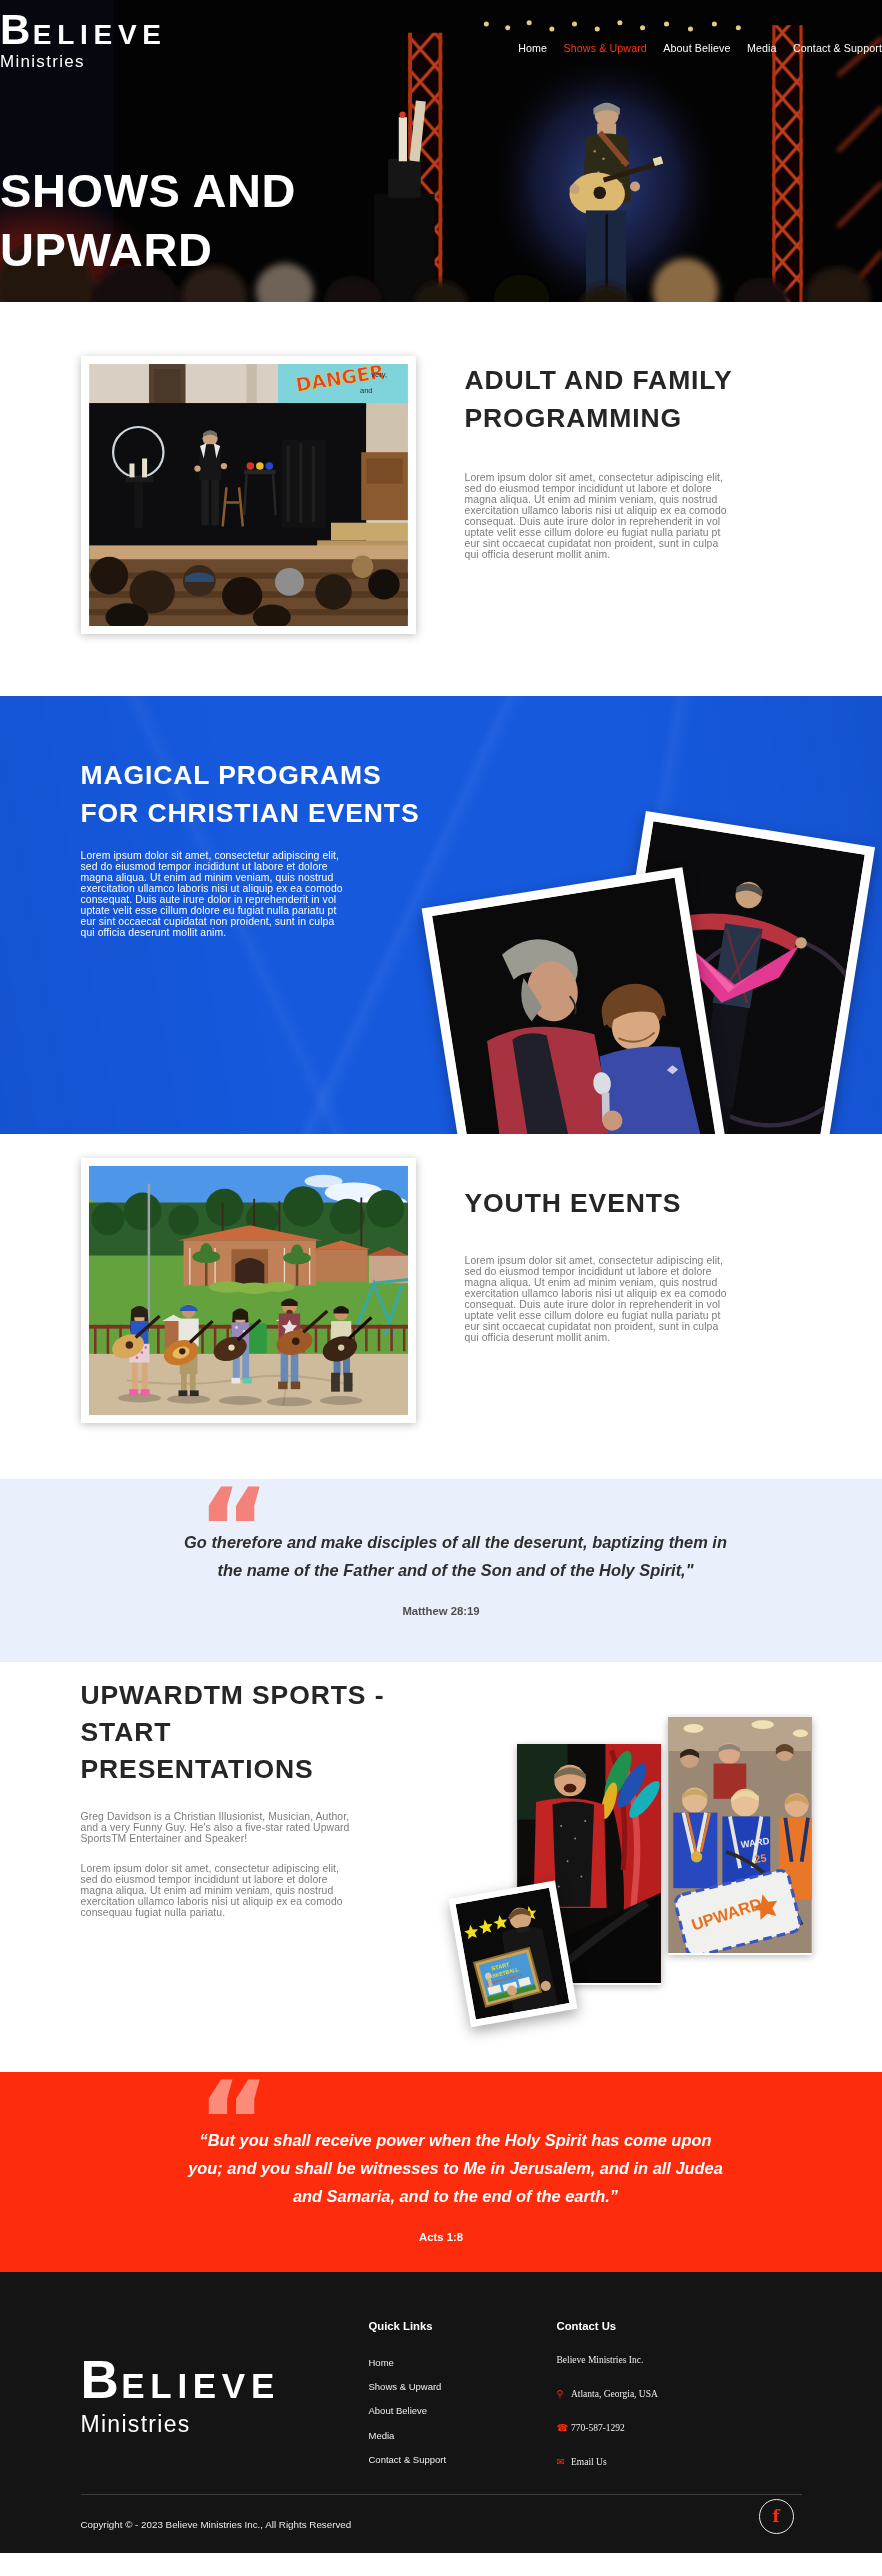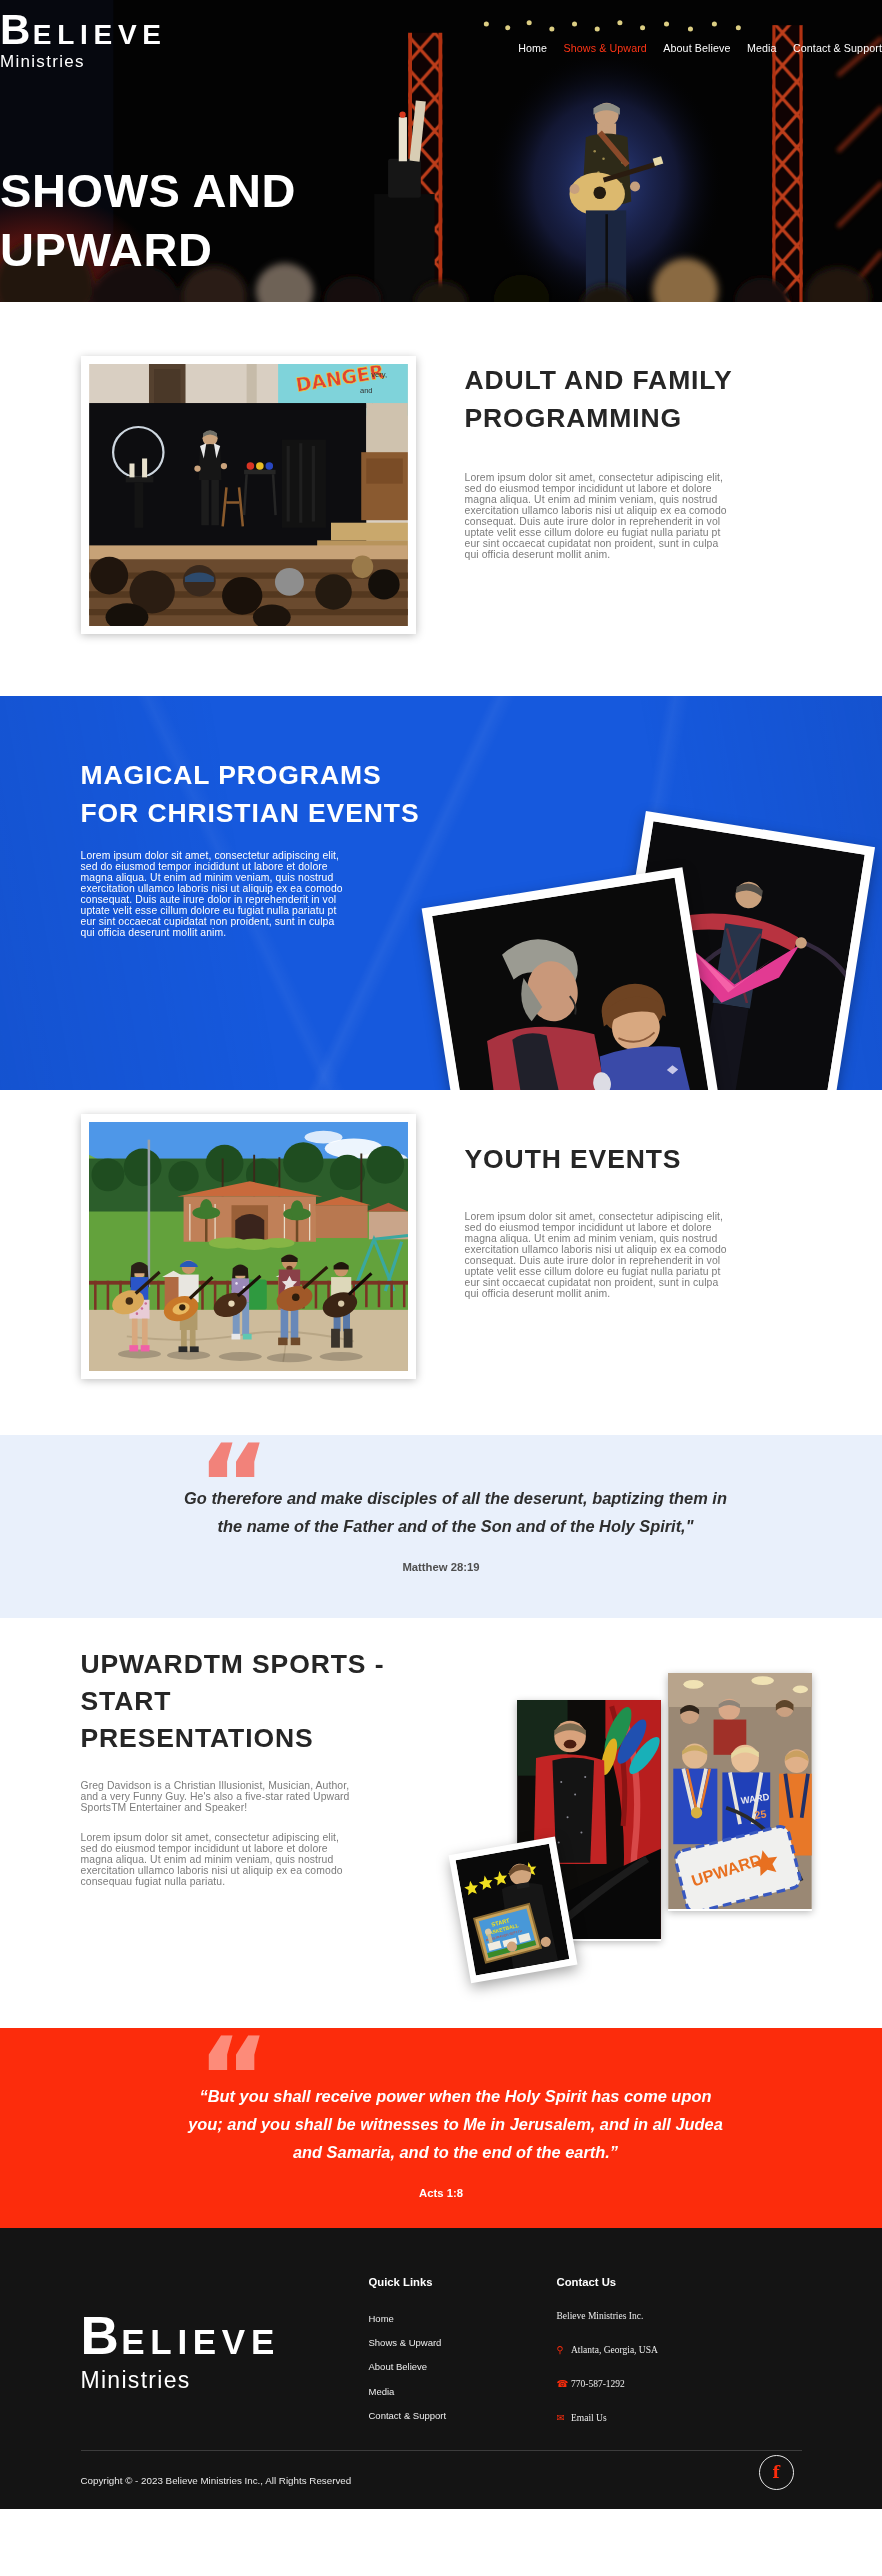--- a/index.html
+++ b/index.html
@@ -27,21 +27,21 @@
   h2.sec-title{margin:0;font-size:26.5px;font-weight:800;color:#262626;line-height:38px;letter-spacing:0.9px;}
   .body-text{font-size:10.4px;color:#7b7b7b;line-height:11px;letter-spacing:0.1px;white-space:pre-line;}
 
   .sec-adult{height:394px;}
   .sec-adult .photo-card{left:0;top:54px;}
   .col-right{position:absolute;left:384px;top:0;width:337px;}
   .sec-adult .col-right .sec-title{margin-top:59px;}
   .sec-adult .col-right .body-text{margin-top:35px;}
 
   
-  .sec-blue{height:394px;background:#1659dd;}
+  .sec-blue{height:438px;background:#1659dd;}
   .burst{position:absolute;inset:0;opacity:.5;
     background:
       linear-gradient(115deg, rgba(255,255,255,0) 46%, rgba(255,255,255,.10) 47%, rgba(255,255,255,0) 48.5%),
       linear-gradient(65deg, rgba(255,255,255,0) 30%, rgba(255,255,255,.08) 31%, rgba(255,255,255,0) 32.5%),
       linear-gradient(100deg, rgba(255,255,255,0) 70%, rgba(255,255,255,.09) 71%, rgba(255,255,255,0) 72.5%),
       linear-gradient(80deg, rgba(13,42,120,.25) 0%, rgba(13,42,120,0) 30%),
       linear-gradient(260deg, rgba(13,42,120,.28) 0%, rgba(13,42,120,0) 26%);}
   .sec-blue .sec-title{color:#fff;margin-top:60px;width:441px;}
   .sec-blue .body-text{color:#fff;width:378px;margin-top:17.6px;}
   .polaroid{position:absolute;background:#fff;box-shadow:0 5px 14px rgba(0,0,0,.35);}
@@ -65,21 +65,21 @@
   .quote-text{position:relative;z-index:2;margin:0 auto;width:750px;font-size:16.4px;font-style:italic;font-weight:700;line-height:28px;white-space:pre-line;}
   .q-light .quote-text{padding-top:49px;color:#2e2e2e;}
   .q-red .quote-text{padding-top:54px;color:#fff;}
   .quote-cite{position:relative;z-index:2;margin-top:21.4px;font-size:11.3px;font-weight:600;}
   .q-light .quote-cite{color:#4f4f4f;}
   .q-red .quote-cite{color:#fff;}
 
   
   .sec-upward{height:410px;}
   .up-left{position:absolute;left:0;top:0;width:353px;}
-  .up-left .sec-title{margin-top:28px;line-height:37px;}
+  .up-left .sec-title{margin-top:15px;line-height:37px;}
   .up-left .intro{margin-top:23px;width:334px;}
   .up-left .body-text.b2{margin-top:19px;width:334px;}
   .up-photo{position:absolute;box-shadow:0 1.9px 7.6px rgba(0,0,0,.3);}
   .ph-kids{left:587px;top:55px;z-index:1;}
   .ph-tall{left:436px;top:82px;z-index:2;}
   .pol-c{left:378px;top:227px;padding:6.3px;transform:rotate(-10deg);z-index:3;}
 
   
   footer{position:relative;height:281px;background:#141414;overflow:hidden;}
   .f-logo{position:absolute;left:0;top:81px;color:#fff;}

